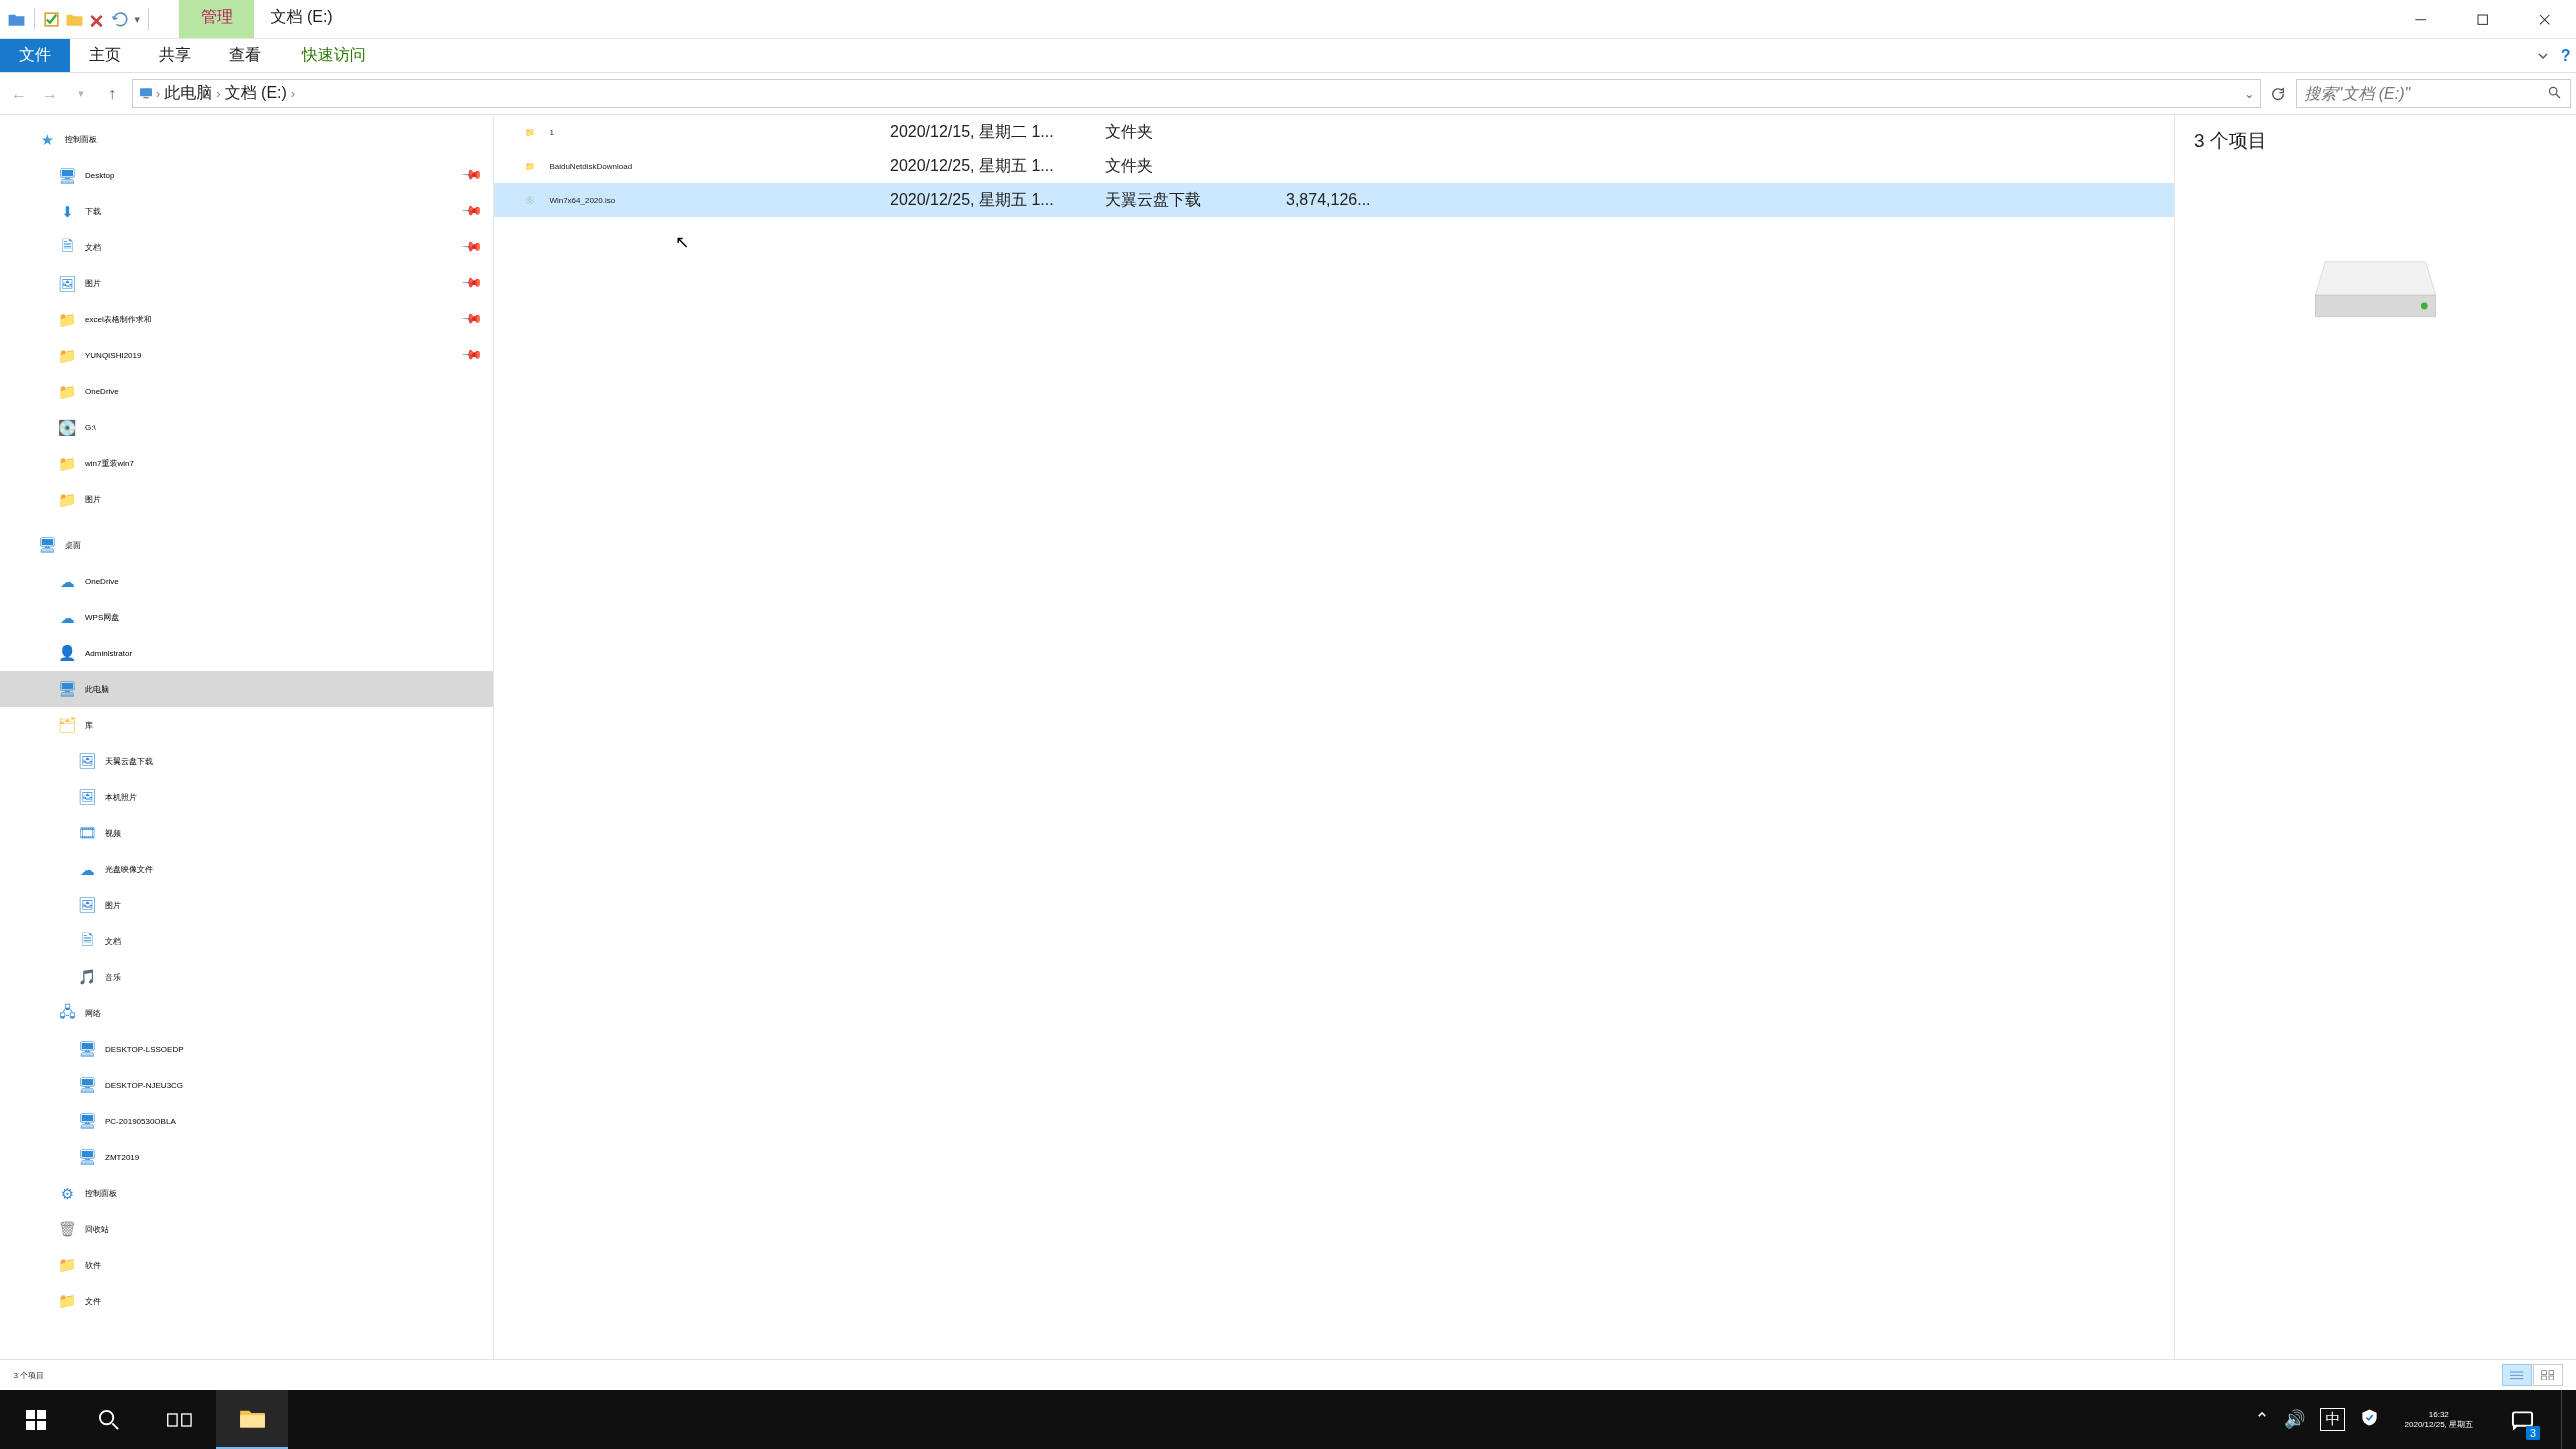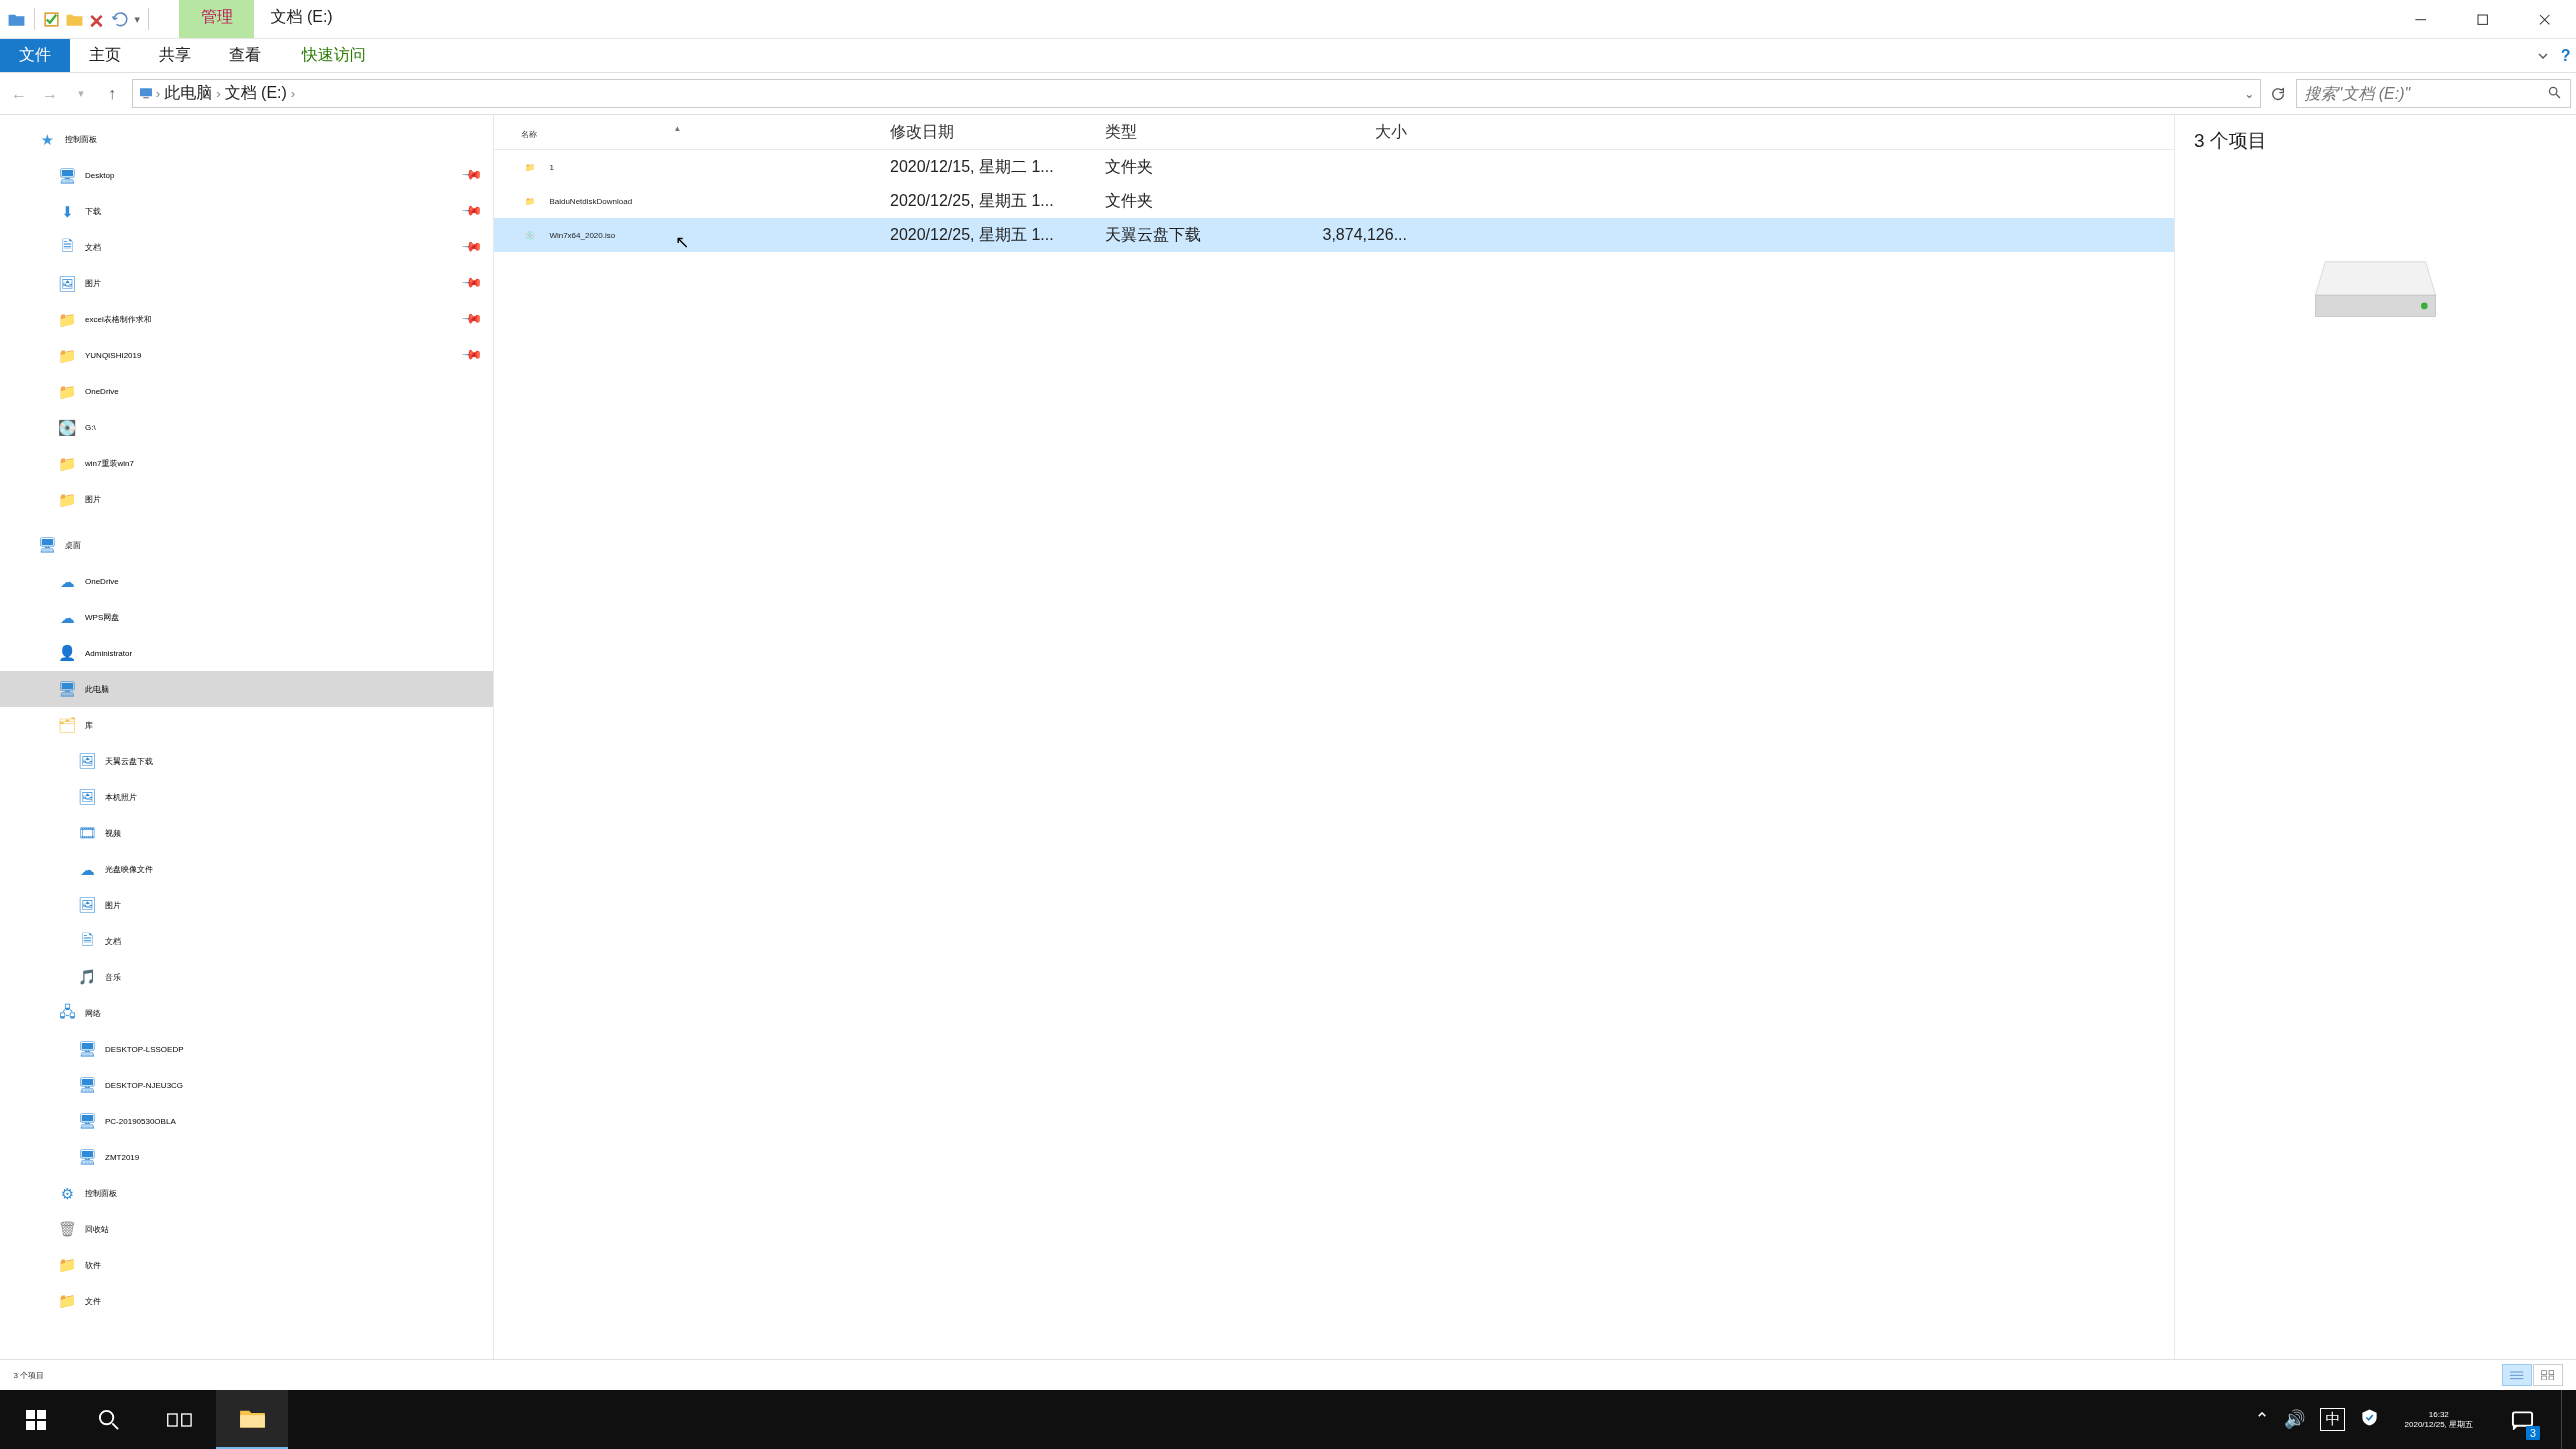--- a/index.html
+++ b/index.html
@@ -58,21 +58,21 @@
 .col.date { width:215px; }
 .col.type { width:181px; }
 .col.size { width:121px; text-align:right; }
 .sort-caret { position:absolute; left:154px; top:-1.3px; font-size:9.4px; color:#777; }
 .row { height:34px; display:flex; align-items:center; padding-left:27px; }
 .row.sel { background:#cce8ff; }
 .cell { font-size:16px; color:#222; overflow:hidden; text-overflow:ellipsis; white-space:nowrap; }
 .cell.name { width:369px; display:flex; align-items:center; gap:9.4px; }
 .cell.date { width:215px; }
 .cell.type { width:181px; }
-.cell.size { width:121px; text-align:right; }
+.cell.size { width:121px; }
 .fic { width:19px; height:19px; display:inline-flex; align-items:center; justify-content:center; }
 .cursor { position:absolute; font-size:17.4px; pointer-events:none; }
 
 
 .preview { width:402px; border-left:0.7px solid #e8e8e8; padding:13.4px 19px; }
 .preview-title { font-size:19px; color:#222; margin-bottom:94px; }
 .preview-drive { display:flex; justify-content:center; }
 
 
 .status { height:31px; border-top:0.7px solid #e1e1e1; display:flex; align-items:center; padding:0 13.4px; font-size:14.8px; color:#333; }
@@ -344,26 +344,20 @@
           <span class="nic c-folder">📁</span>
           <span>软件</span>
         </div>
       <div class="nav-item l2">
           <span class="nic c-folder">📁</span>
           <span>文件</span>
         </div>
     </div>
 
     <div class="files" style="position:relative;">
-      <div class="cols">
-        <div class="col name"><span>名称</span><span class="sort-caret">▴</span></div>
-        <div class="col date">修改日期</div>
-        <div class="col type">类型</div>
-        <div class="col size">大小</div>
-      </div>
       <div class="row">
         <div class="cell name">
             <span class="fic c-folder">📁</span>
             <span>1</span>
           </div>
         <div class="cell date">2020/12/15, 星期二 1...</div>
         <div class="cell type">文件夹</div>
         <div class="cell size"></div>
       </div>
       <div class="row">

